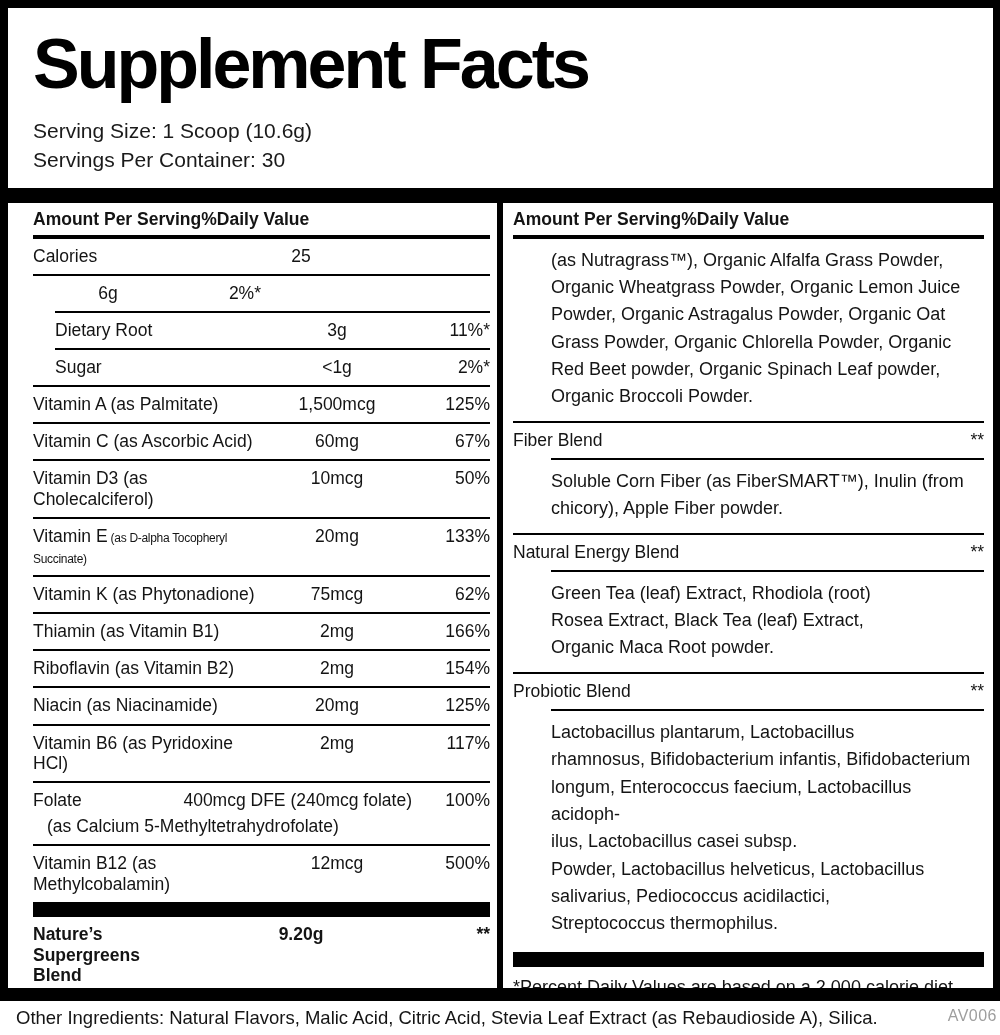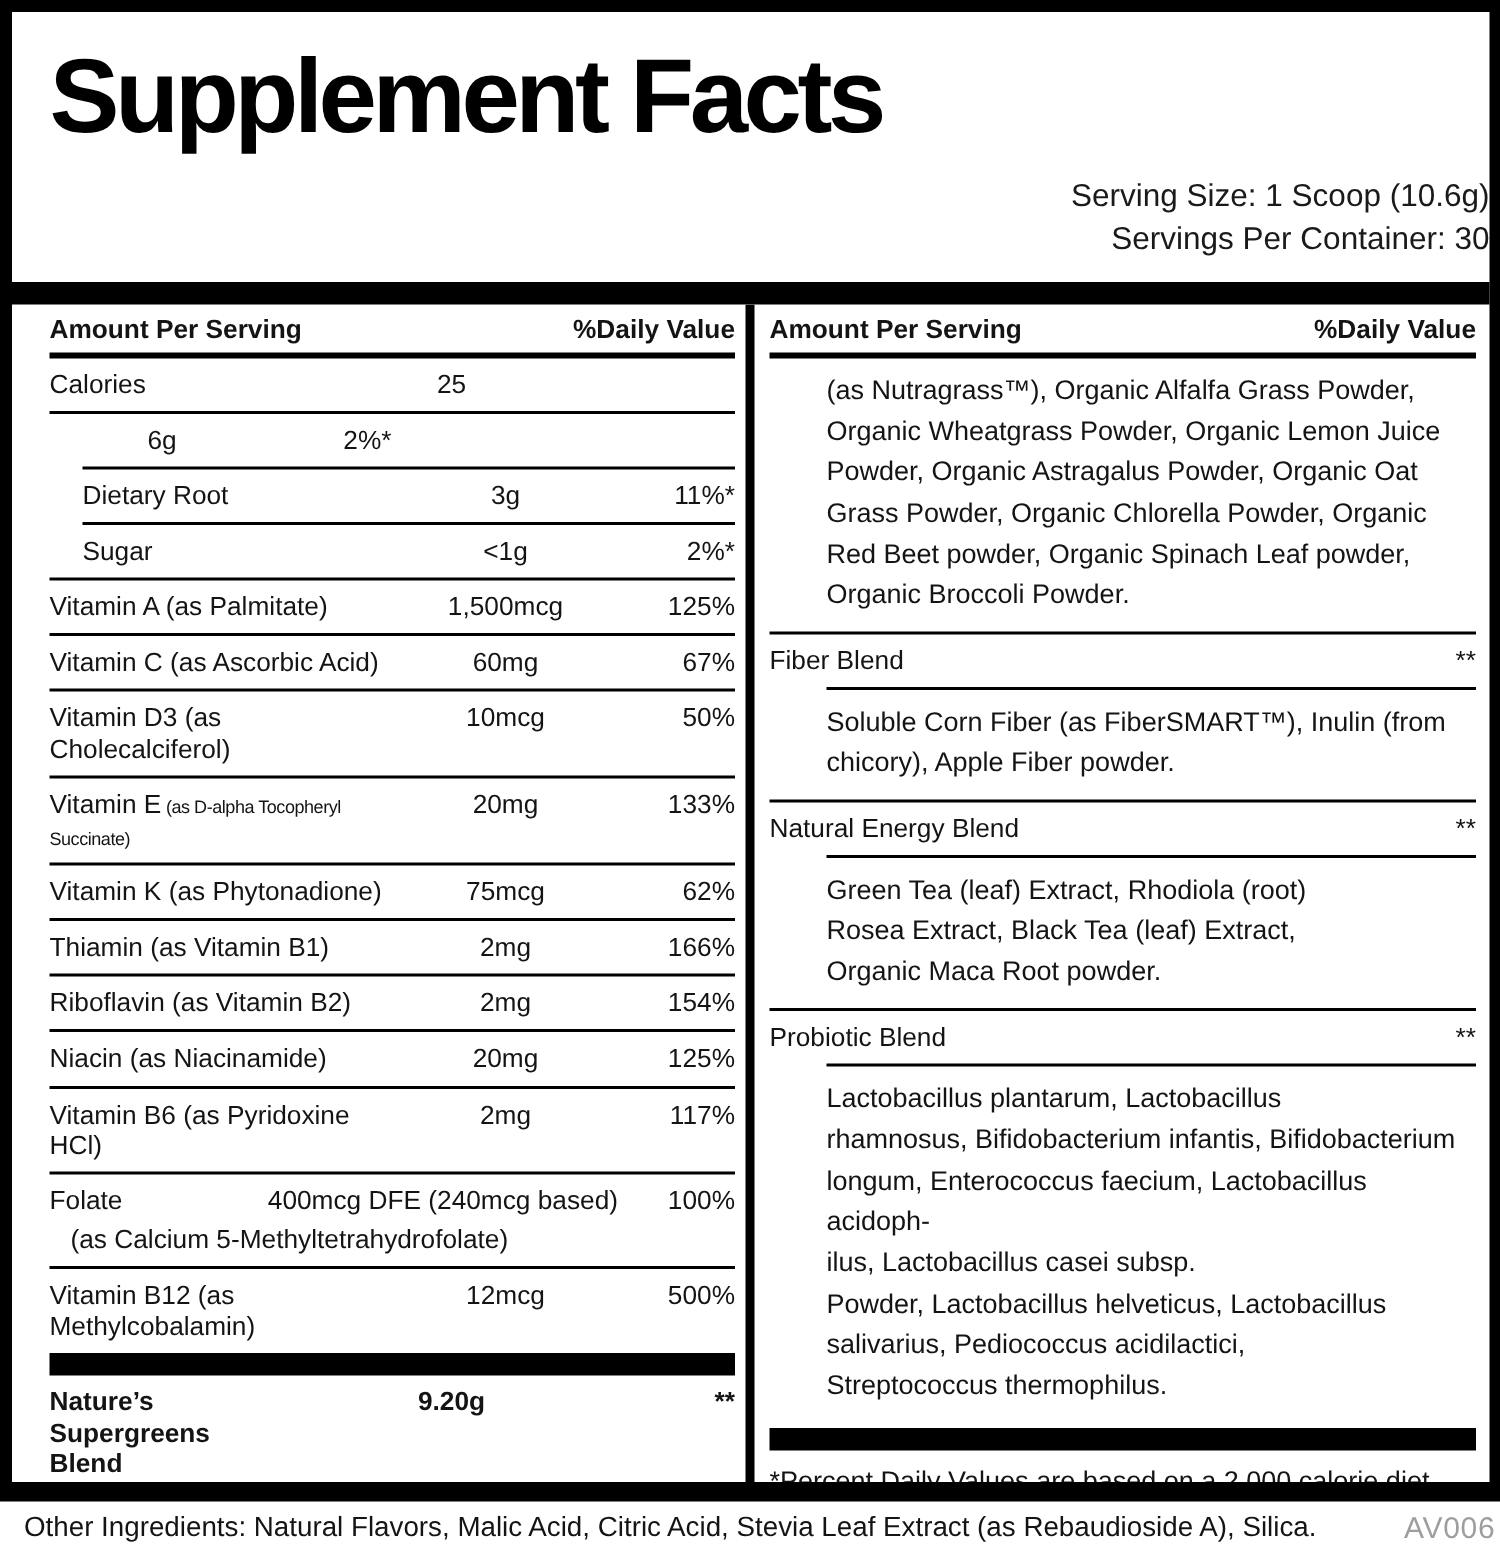--- a/index.html
+++ b/index.html
@@ -24,29 +24,28 @@
     font-weight:bold;
     letter-spacing:-3px;
     line-height:1.04;
     color:#000;
   }
   .serving{
     margin:15px 0 13px 25px;
     font-size:21px;
     line-height:1.4;
     color:#1a1a1a;
-    text-align:right;
   }
   .thickbar{height:15px;background:#000;flex:none;}
   .columns{flex:1;display:flex;overflow:hidden;}
   .col{box-sizing:border-box;}
   .col-left{width:489px;padding:0 7px 0 25px;}
   .col-right{flex:1;border-left:6px solid #000;padding:0 9px 0 10px;}
   .colheader{
-    display:flex;justify-content:space-between;align-items:baseline;
+    display:flex;justify-content:flex-start;align-items:baseline;
     font-weight:bold;font-size:17.5px;
     padding:6px 0 5px;
     border-bottom:4px solid #000;
   }
   .row{
     display:flex;flex-wrap:wrap;align-items:baseline;
     padding:7px 0 7.5px;
     border-top:2.5px solid #000;
     font-size:17.5px;line-height:1.18;
   }
@@ -67,21 +66,21 @@
     font-size:18px;line-height:1.52;
     white-space:pre-line;
   }
   .footnote{font-size:18px;line-height:1.5;}
   .footnote.first{margin-top:7px;}
   .footer{
     display:flex;justify-content:space-between;align-items:flex-start;
     padding:5px 3px 0 16px;
     font-size:18.5px;line-height:1.3;
   }
-  .code{color:#9e9e9e;font-size:20px;letter-spacing:0.5px;}
+  .code{color:#9e9e9e;font-size:16px;letter-spacing:0.5px;}
 </style>
 </head>
 <body>
 
 <div class="panel">
   <div class="title">Supplement Facts</div>
   <div class="serving">
     <div>Serving Size: 1 Scoop (10.6g)</div>
     <div>Servings Per Container: 30</div>
   </div>
@@ -152,21 +151,21 @@
             <span class="amt">20mg</span>
             <span class="dv">125%</span>
           </div>
           <div class="row">
             <span class="n">Vitamin B6 (as Pyridoxine HCl)</span>
             <span class="amt">2mg</span>
             <span class="dv">117%</span>
           </div>
           <div class="row">
             <span class="n">Folate</span>
-            <span class="amt">400mcg DFE (240mcg based)</span>
+            <span class="amt">400mcg DFE (240mcg folate)</span>
             <span class="dv">100%</span>
             <span class="note">(as Calcium 5-Methyltetrahydrofolate)</span>
           </div>
           <div class="row">
             <span class="n">Vitamin B12 (as Methylcobalamin)</span>
             <span class="amt">12mcg</span>
             <span class="dv">500%</span>
           </div>
           <div class="bar"></div>
           <div class="row nosep bold">

